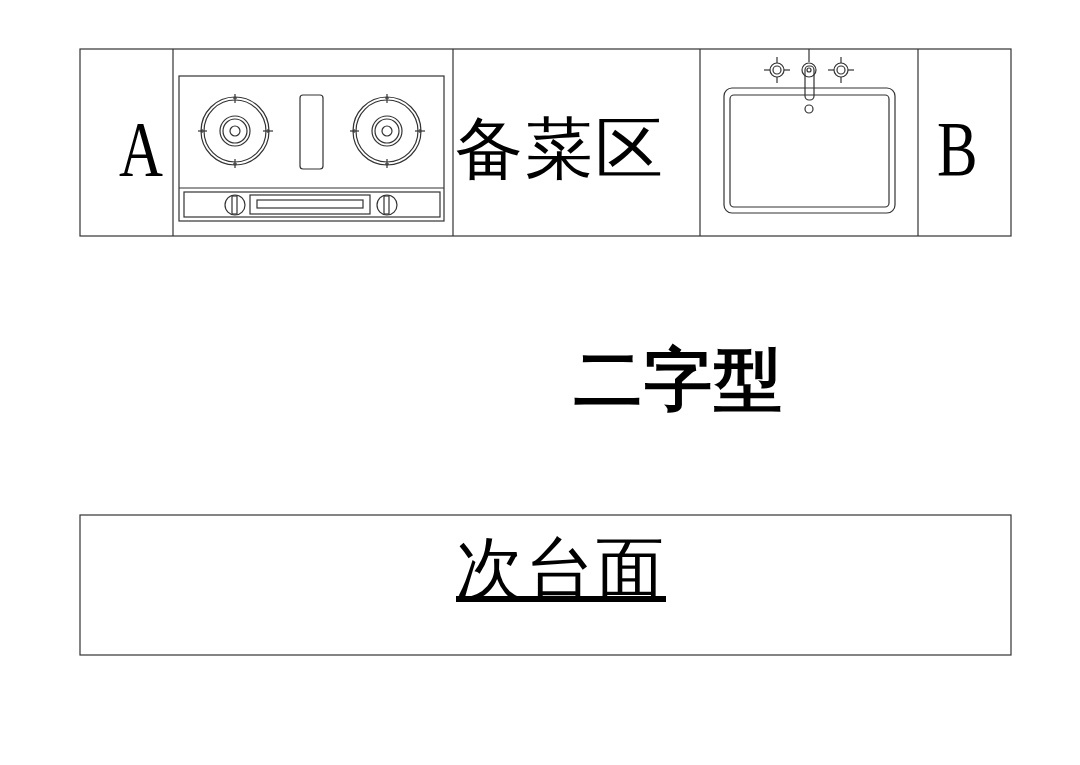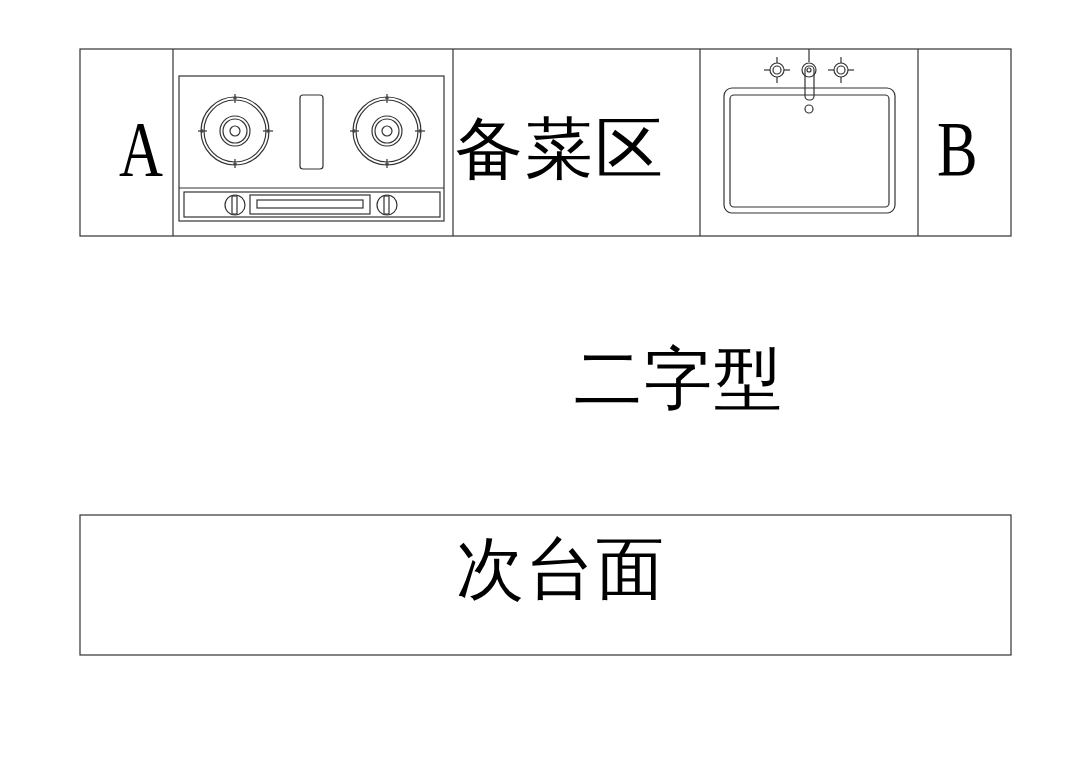--- a/index.html
+++ b/index.html
@@ -93,14 +93,14 @@
         <line x1="841" y1="77" x2="841" y2="83"></line>
     </g>
 
     <rect x="80" y="515" width="931" height="140"></rect>
   </g>
 </svg>
 
 <div class="lbl lbl-latin" style="left:119px;top:110px;">A</div>
 <div class="lbl lbl-cjk" style="left:455px;top:115px;">备菜区</div>
 <div class="lbl lbl-latin" style="left:937px;top:110px;">B</div>
-<div class="lbl lbl-cjk" style="left:574px;top:345px;">二字型</div>
-<div class="lbl lbl-cjk" style="left:456px;top:535px;">次台面</div>
+<div class="lbl lbl-cjk" style="left:574px;top:345px;font-weight:bold;">二字型</div>
+<div class="lbl lbl-cjk" style="left:456px;top:535px;text-decoration:underline;">次台面</div>
 
 </body></html>

